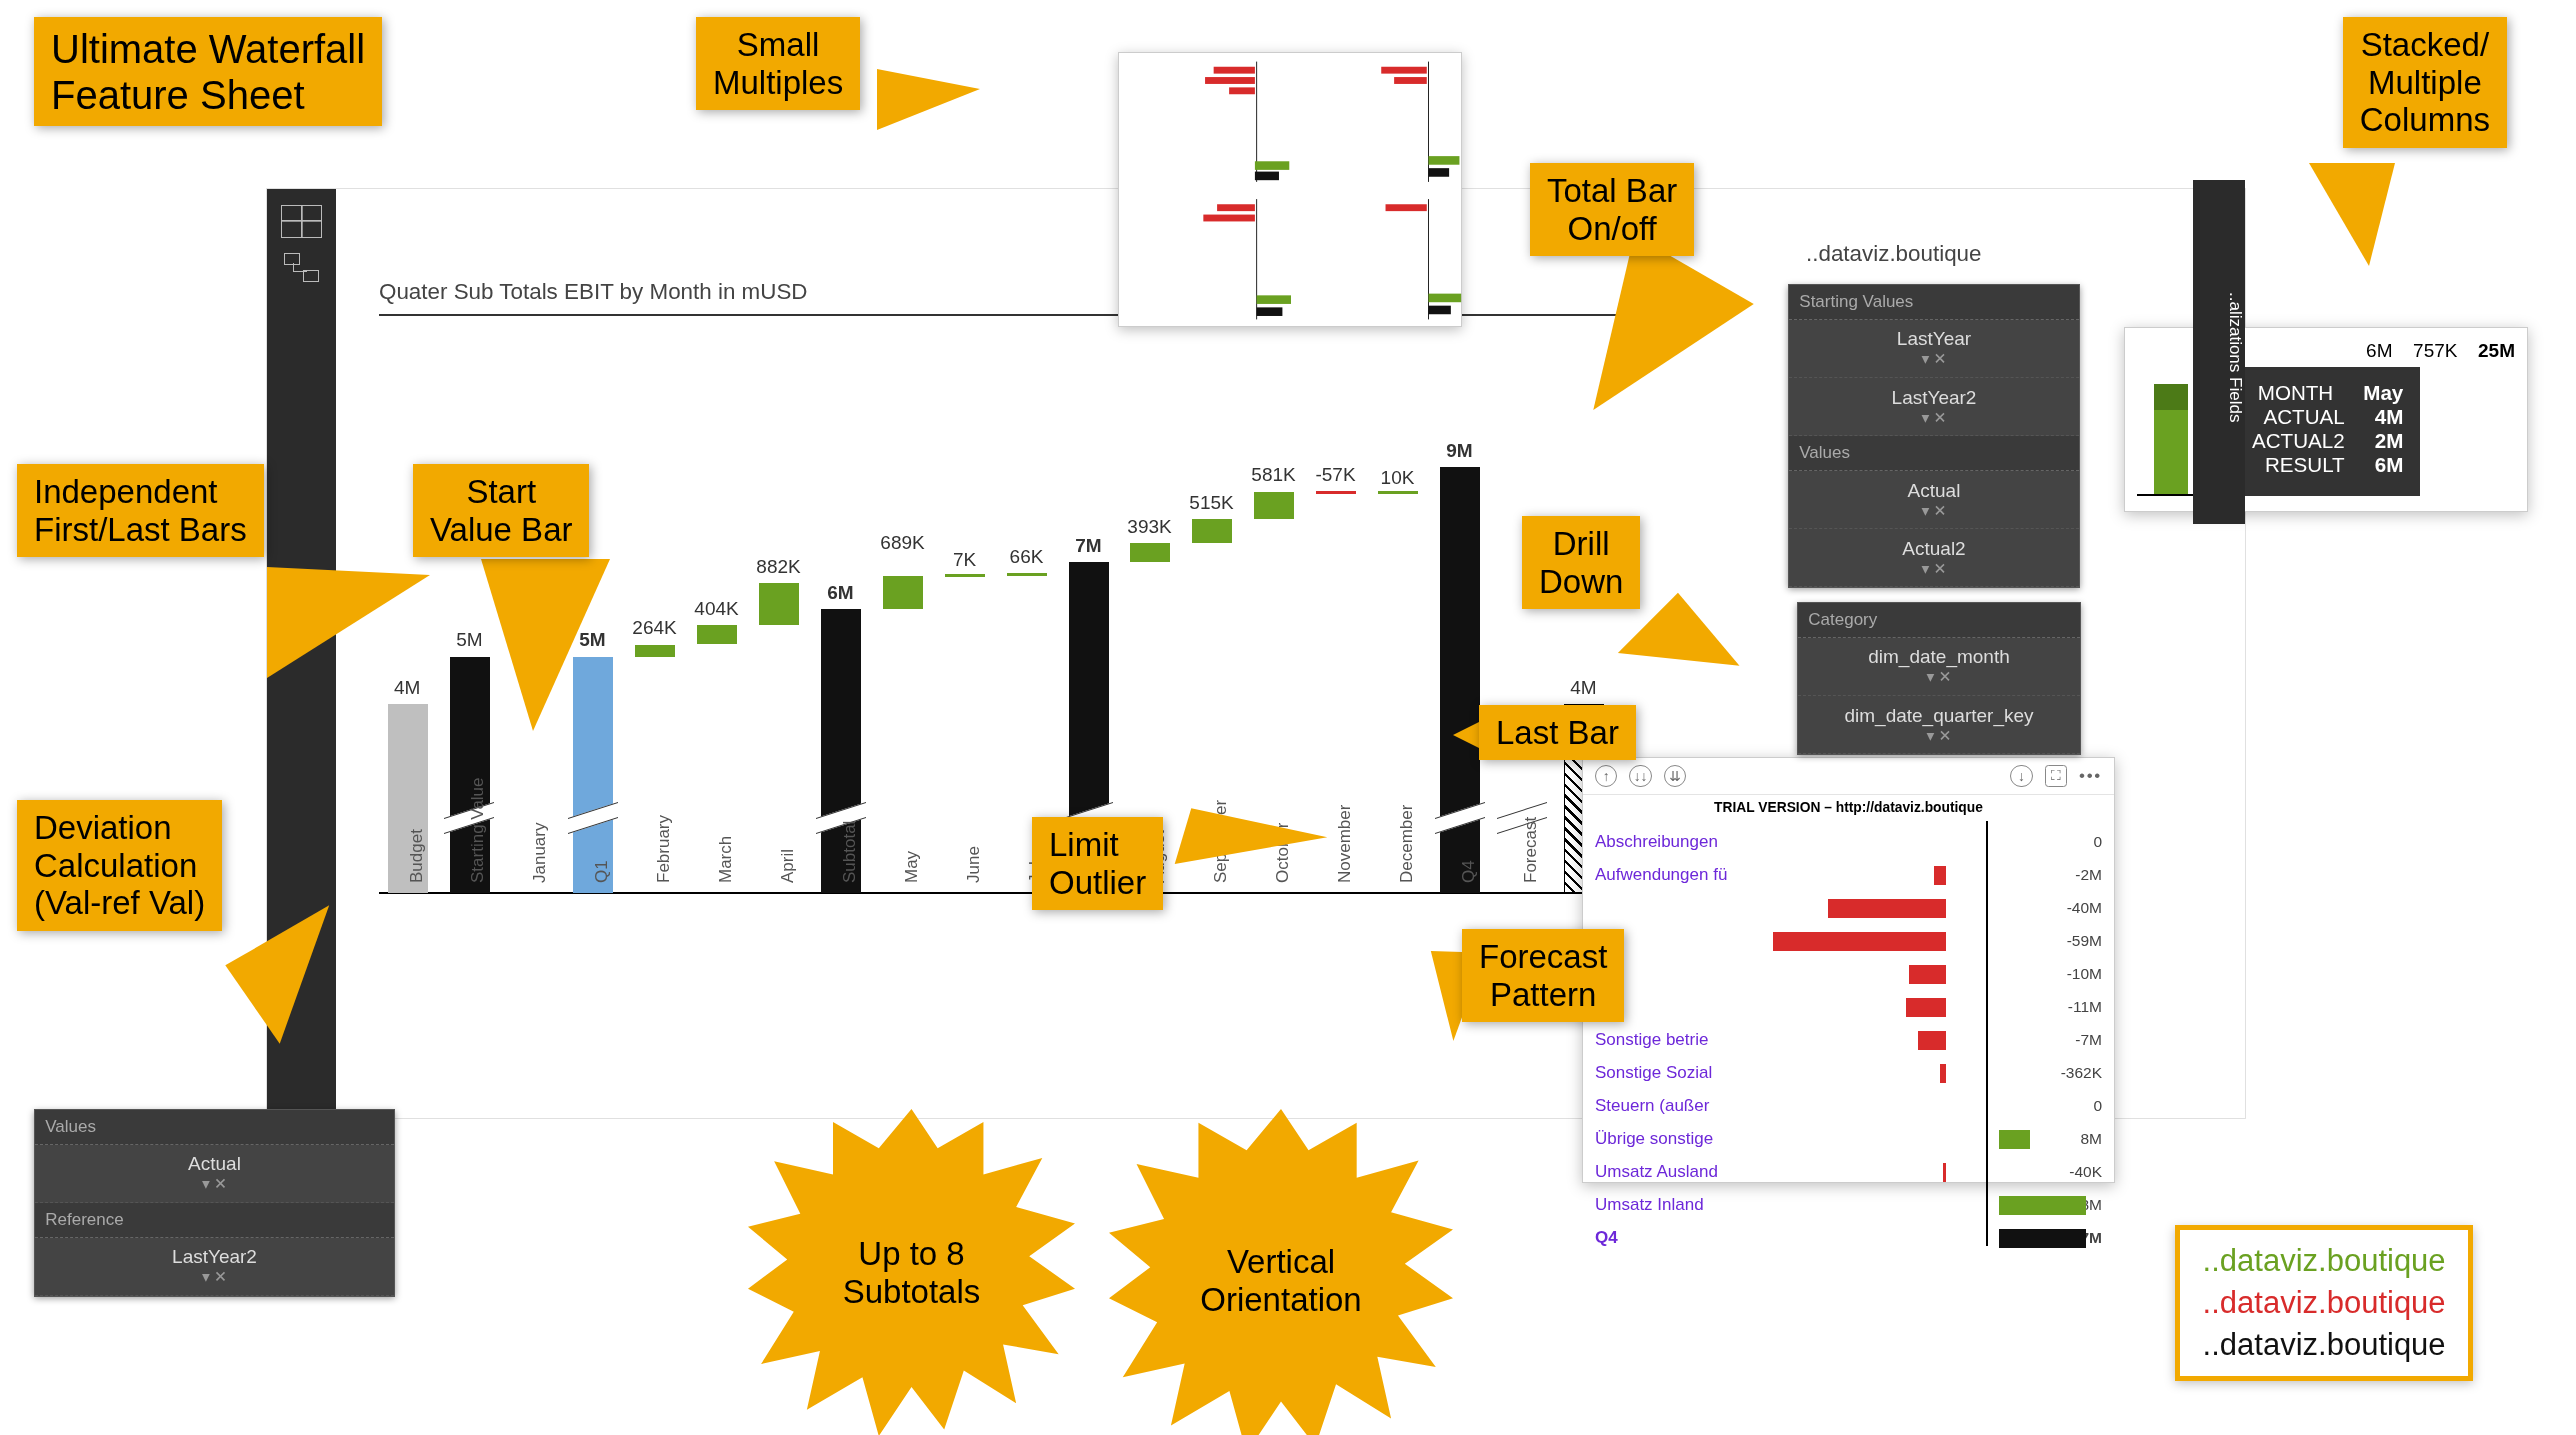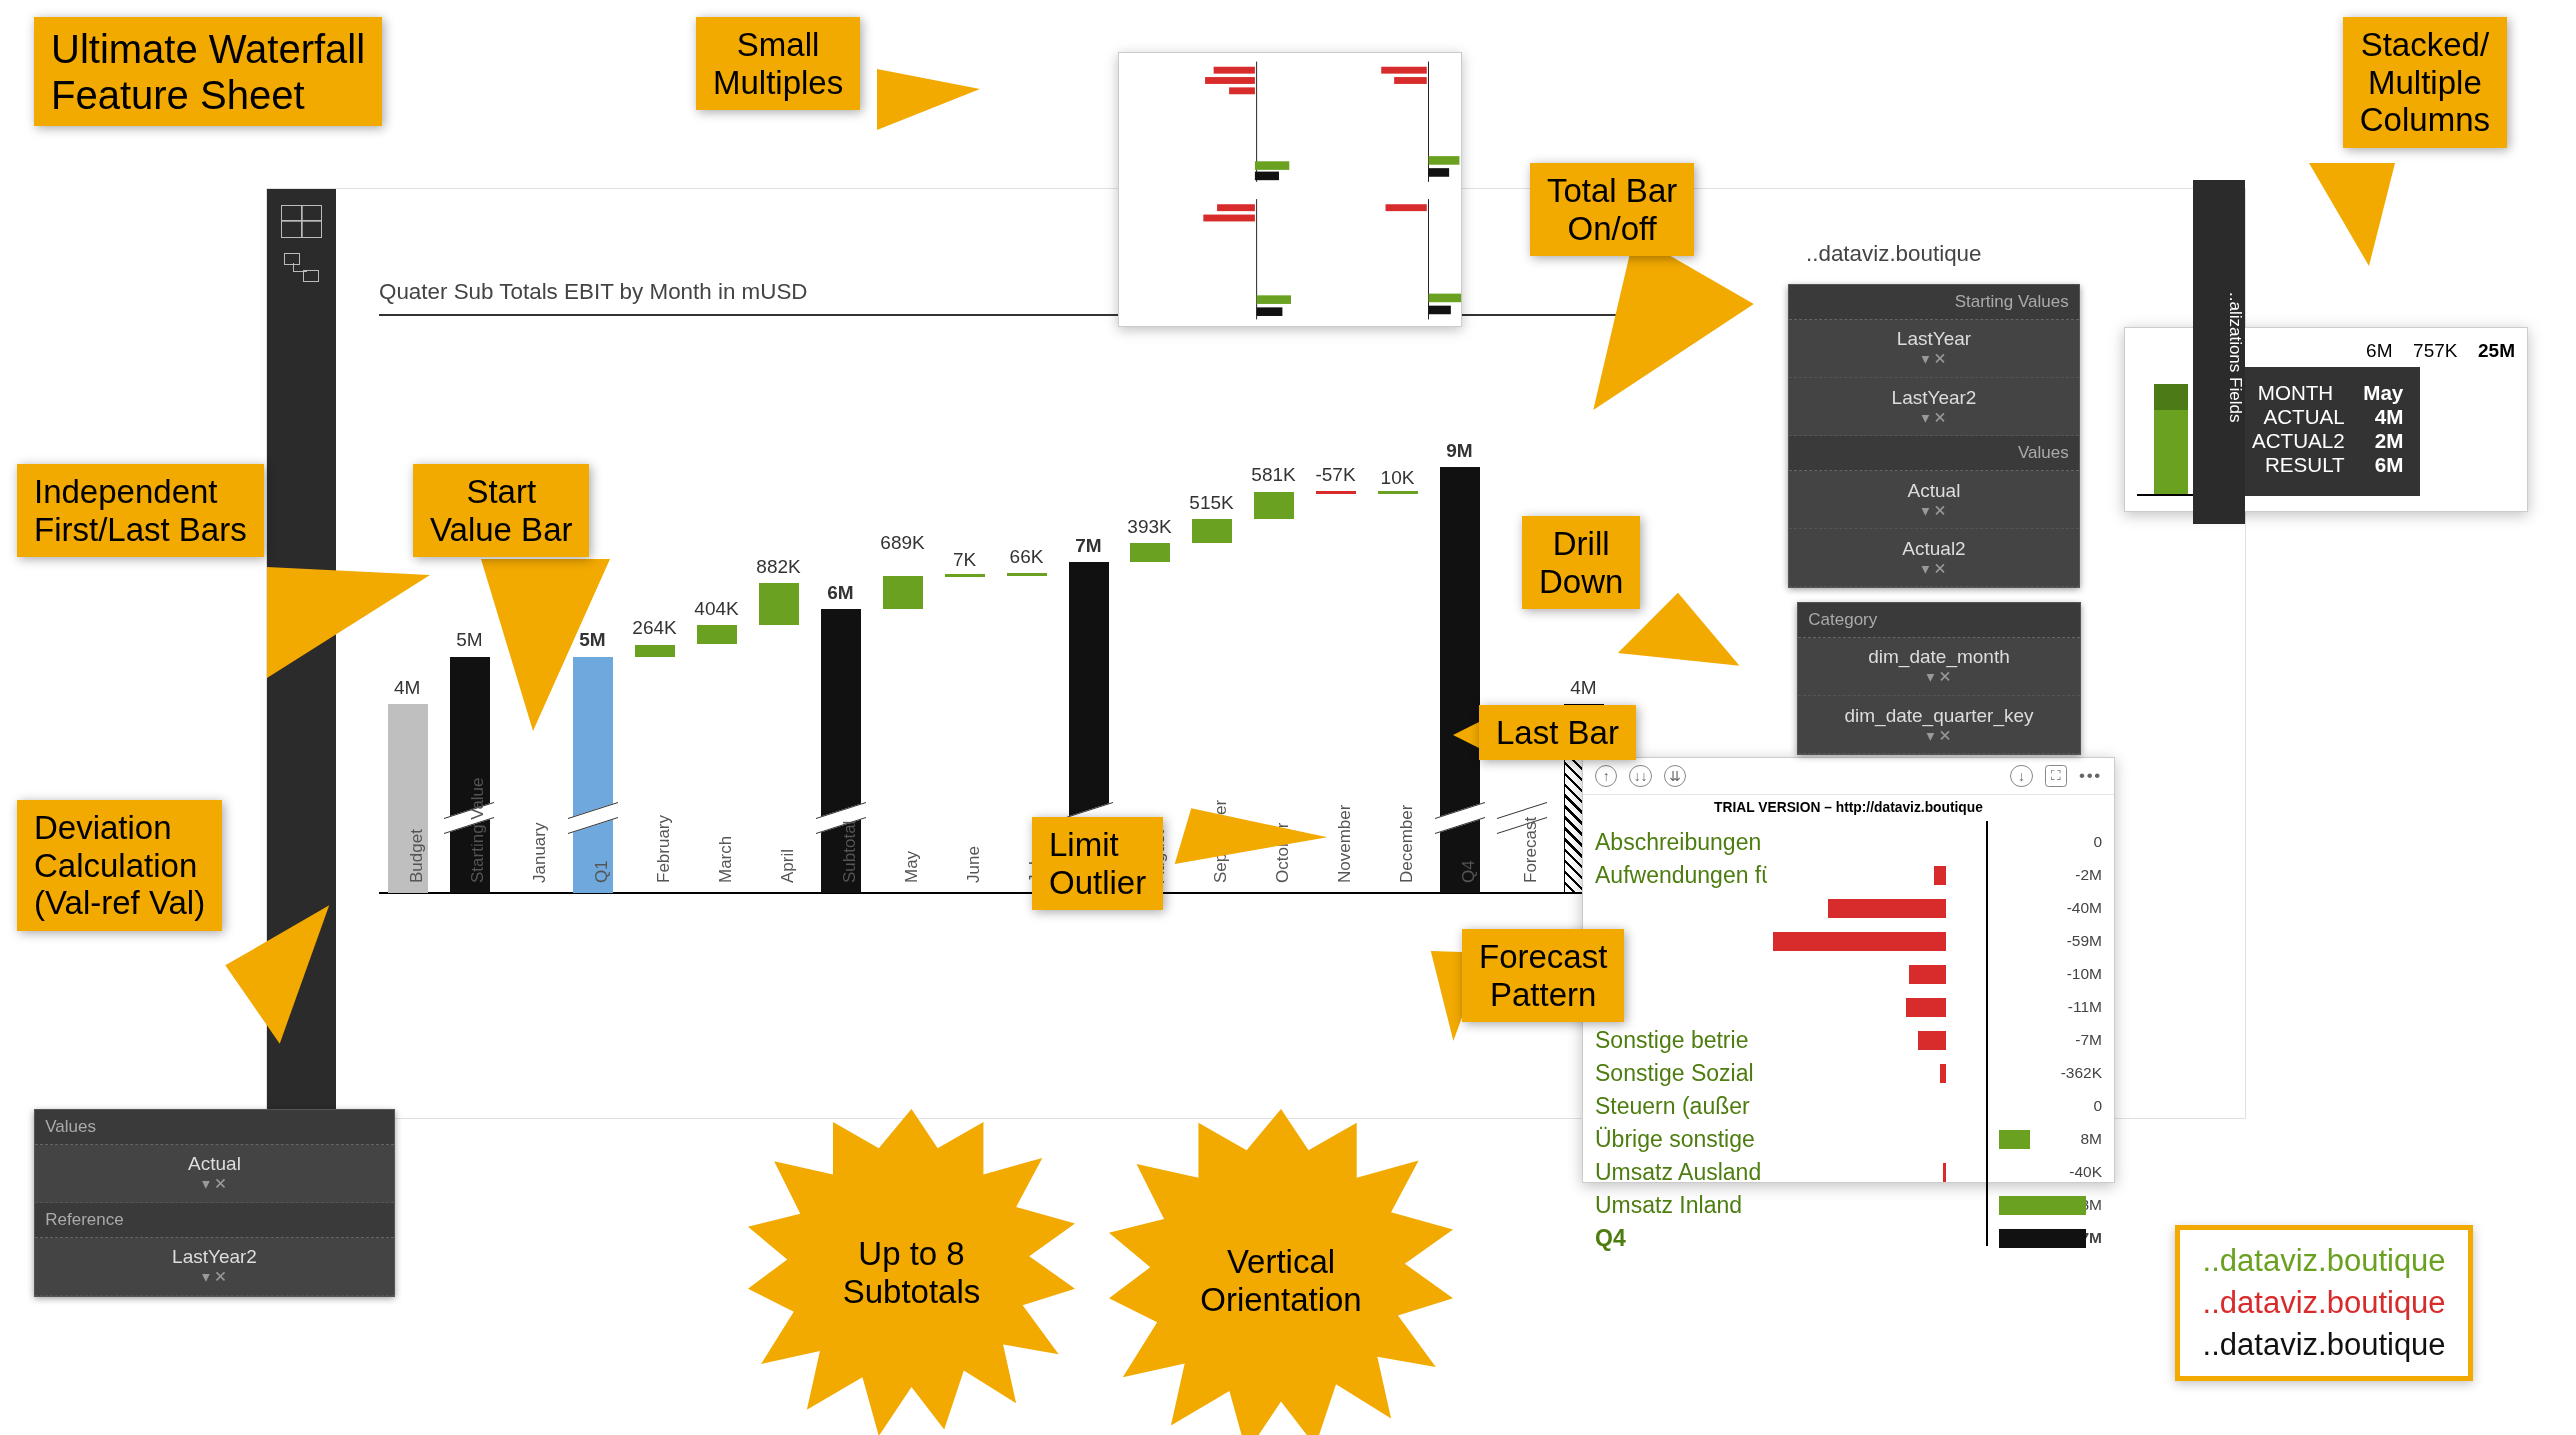--- a/index.html
+++ b/index.html
@@ -172,21 +172,21 @@
   }
   .drill-card .trial {
     text-align:center; font-weight:700; font-size:13.8px; padding:5.2px 0;
   }
   .drill-card .body {
     position:relative; height:361px; padding:5.2px 12px;
   }
   .drill-row {
     display:flex; align-items:center; height:33px; gap:8.6px;
   }
-  .drill-row .lbl { width:172px; color:#4d7c0f; font-size:23px; overflow:hidden; white-space:nowrap; }
+  .drill-row .lbl { width:172px; color:#6d28d9; font-size:17px; overflow:hidden; white-space:nowrap; }
   .drill-row .track {
     flex:1; height:19px; position:relative;
   }
   .drill-row .val {
     width:60px; font-size:15.5px; color:#444; text-align:right;
   }
   .drill-row .seg {
     position:absolute; top:0; height:19px;
   }
   .axis-zero {
@@ -459,21 +459,21 @@
       <g transform="translate(200,160)">
           <line x1="150" y1="0" x2="150" y2="140" stroke="#000"></line>
           <rect x="100" y="6" width="48" height="8" fill="#d82b2b"></rect>
           <rect x="150" y="110" width="38" height="10" fill="#6aa121"></rect>
           <rect x="150" y="124" width="26" height="10" fill="#111"></rect>
         </g>
     </g>
   </svg>
 </div>
 
-<div class="panel" style="left:1788px; top:284px; width:292px;text-align:right;">
+<div class="panel" style="left:1788px; top:284px; width:292px;">
   <div class="section-title">Starting Values</div>
   <div class="row">
       <span>LastYear</span>
       <span class="chev">▾ ✕</span>
     </div>
   <div class="row">
       <span>LastYear2</span>
       <span class="chev">▾ ✕</span>
     </div>
   <div class="section-title">Values</div>

